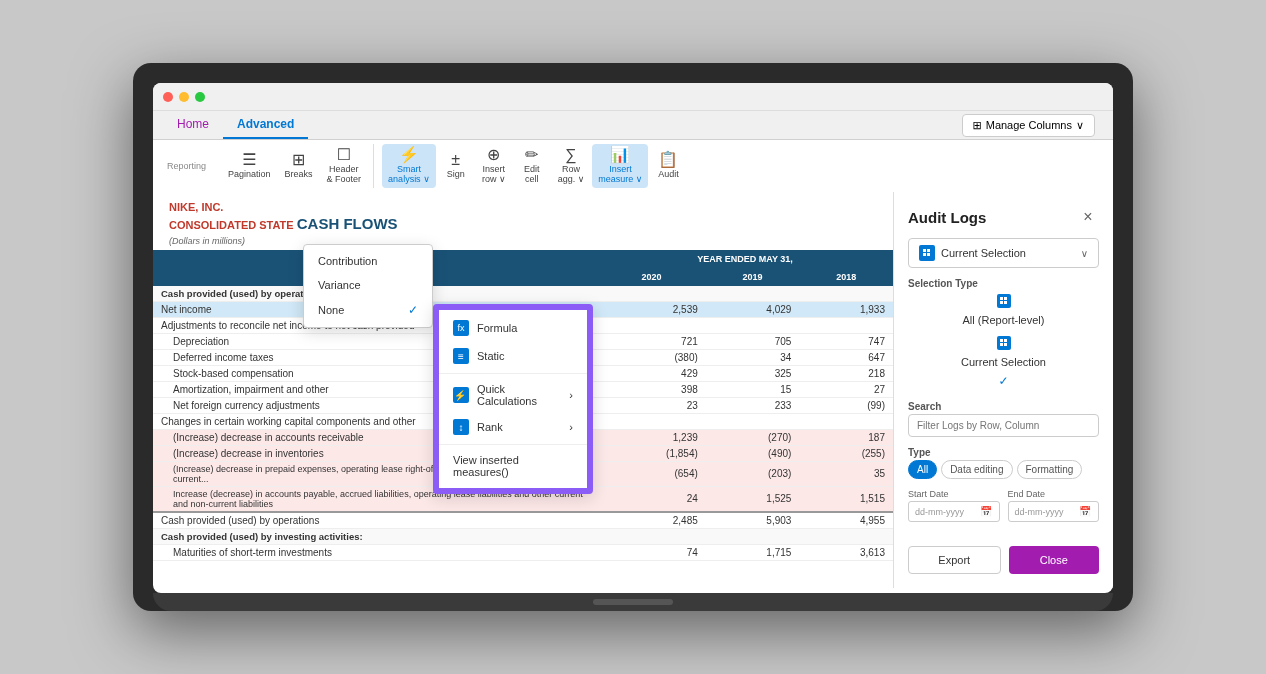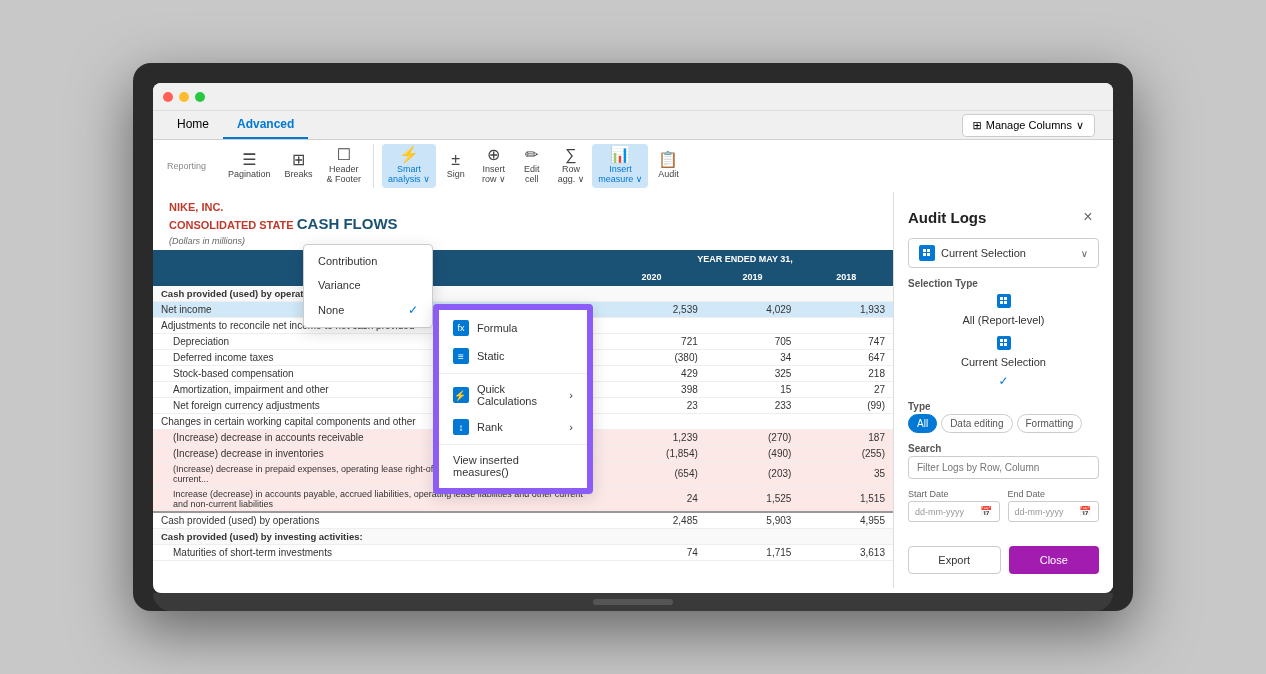--- a/index.html
+++ b/index.html
@@ -60,21 +60,21 @@
     .tl-green { background: #28c840; }
     .ribbon-tabs {
       display: flex;
       padding: 0 10px;
       background: #f0f0f0;
       border-bottom: 1px solid #d0d0d0;
     }
     .ribbon-tab {
       padding: 6px 14px;
       font-size: 12px;
-      color: #000000;
+      color: #a21caf;
       cursor: pointer;
       border-bottom: 2px solid transparent;
     }
     .ribbon-tab.active {
       color: #0078d4;
       border-bottom: 2px solid #0078d4;
       font-weight: 600;
     }
     .ribbon-toolbar {
       display: flex;
@@ -721,31 +721,31 @@
                     <rect x="5" y="5" width="3" height="3" fill="white"></rect>
                   </svg>
               </div>
               <span class="sel-label">Current Selection</span>
               <span class="sel-check">✓</span>
             </div>
           </div>
         </div>
 
         <div>
+          <div class="section-label">Search</div>
+          <input class="search-box" type="text" placeholder="Filter Logs by Row, Column" style="">
+        </div>
+
+        <div>
           <div class="section-label">Type</div>
           <div class="type-filters">
             <button class="type-btn active">All</button>
             <button class="type-btn">Data editing</button>
             <button class="type-btn">Formatting</button>
           </div>
-        </div>
-
-        <div>
-          <div class="section-label">Search</div>
-          <input class="search-box" type="text" placeholder="Filter Logs by Row, Column" style="">
         </div>
 
         <div class="date-filters">
           <div class="date-field">
             <div class="date-label">Start Date</div>
             <div class="date-input">
               <span>dd-mm-yyyy</span>
               <span class="date-icon">📅</span>
             </div>
           </div>

